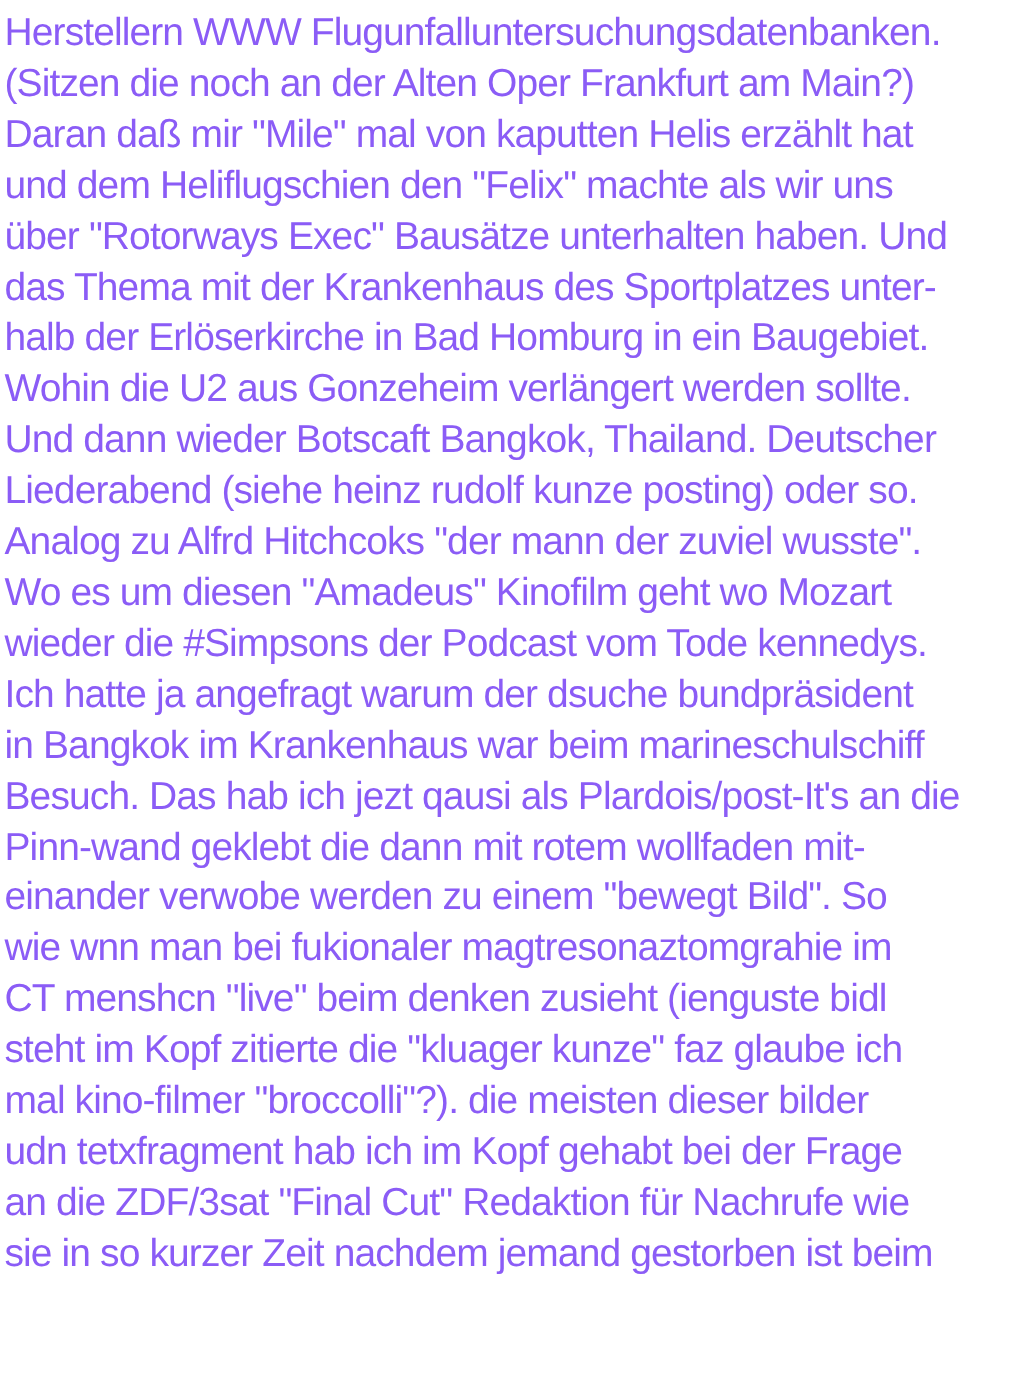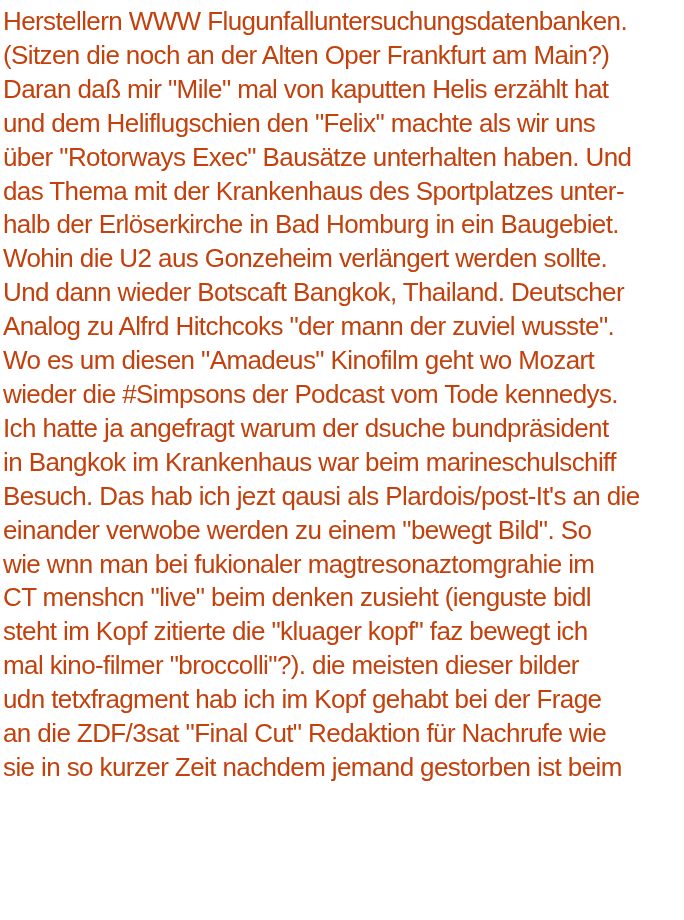--- a/index.html
+++ b/index.html
@@ -16,49 +16,51 @@
     box-sizing: border-box;
     width: 684px;
     height: 920px;
     padding: 5px 0 0 3px;
     background: #ffffff;
   }
   .text-body {
     font-family: "Liberation Sans", "DejaVu Sans", sans-serif;
     font-size: 26px;
     line-height: 33.9px;
-    color: #c2410c;
+    color: #8b5cf6;
     letter-spacing: -0.6px;
   }
   .text-line {
     white-space: nowrap;
   }
 </style>
 </head>
 <body>
 
 <div class="page">
   <div class="text-body">
       <div class="text-line">Herstellern WWW Flugunfalluntersuchungsdatenbanken.</div>
       <div class="text-line">(Sitzen die noch an der Alten Oper Frankfurt am Main?)</div>
       <div class="text-line">Daran daß mir "Mile" mal von kaputten Helis erzählt hat</div>
       <div class="text-line">und dem Heliflugschien den "Felix" machte als wir uns</div>
       <div class="text-line">über "Rotorways Exec" Bausätze unterhalten haben. Und</div>
       <div class="text-line">das Thema mit der Krankenhaus des Sportplatzes unter-</div>
       <div class="text-line">halb der Erlöserkirche in Bad Homburg in ein Baugebiet.</div>
       <div class="text-line">Wohin die U2 aus Gonzeheim verlängert werden sollte.</div>
       <div class="text-line">Und dann wieder Botscaft Bangkok, Thailand. Deutscher</div>
+      <div class="text-line">Liederabend (siehe heinz rudolf kunze posting) oder so.</div>
       <div class="text-line">Analog zu Alfrd Hitchcoks "der mann der zuviel wusste".</div>
       <div class="text-line">Wo es um diesen "Amadeus" Kinofilm geht wo Mozart</div>
       <div class="text-line">wieder die #Simpsons der Podcast vom Tode kennedys.</div>
       <div class="text-line">Ich hatte ja angefragt warum der dsuche bundpräsident</div>
       <div class="text-line">in Bangkok im Krankenhaus war beim marineschulschiff</div>
       <div class="text-line">Besuch. Das hab ich jezt qausi als Plardois/post-It's an die</div>
+      <div class="text-line">Pinn-wand geklebt die dann mit rotem wollfaden mit-</div>
       <div class="text-line">einander verwobe werden zu einem "bewegt Bild". So</div>
       <div class="text-line">wie wnn man bei fukionaler magtresonaztomgrahie im</div>
       <div class="text-line">CT menshcn "live" beim denken zusieht (ienguste bidl</div>
-      <div class="text-line">steht im Kopf zitierte die "kluager kopf" faz bewegt ich</div>
+      <div class="text-line">steht im Kopf zitierte die "kluager kunze" faz glaube ich</div>
       <div class="text-line">mal kino-filmer "broccolli"?). die meisten dieser bilder</div>
       <div class="text-line">udn tetxfragment hab ich im Kopf gehabt bei der Frage</div>
       <div class="text-line">an die ZDF/3sat "Final Cut" Redaktion für Nachrufe wie</div>
       <div class="text-line">sie in so kurzer Zeit nachdem jemand gestorben ist beim</div>
     </div>
 </div>
 
 </body></html>

